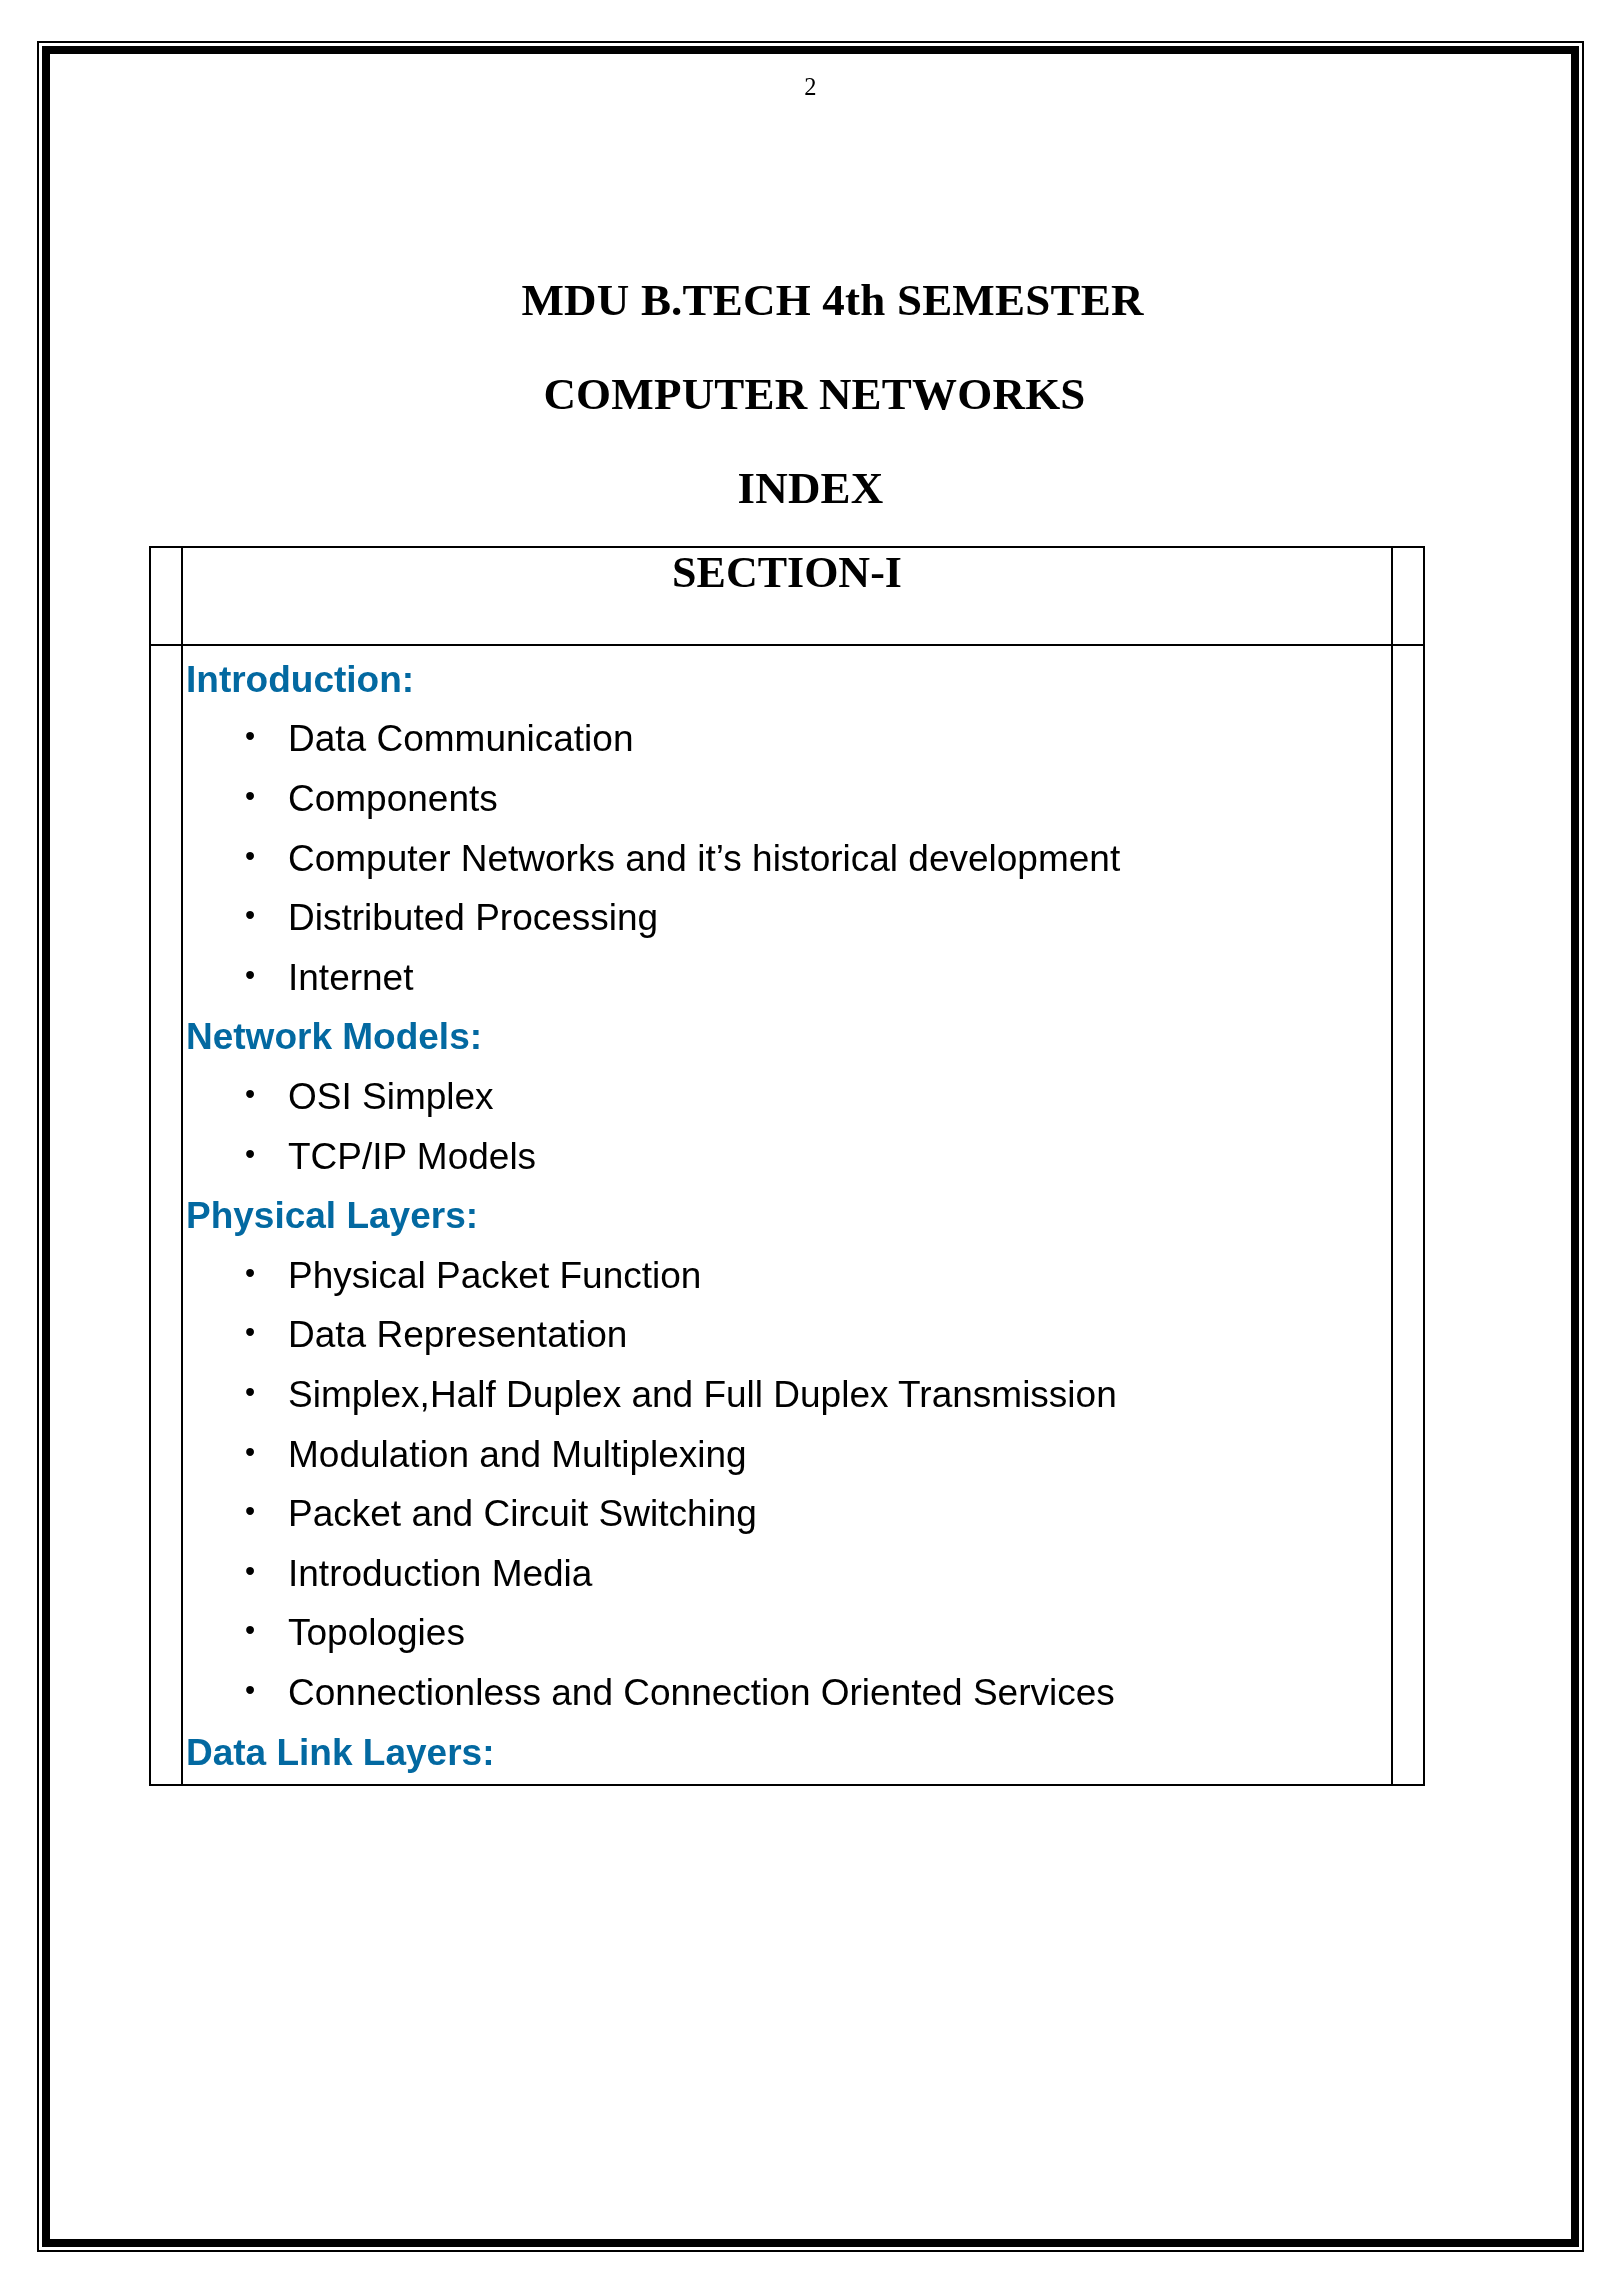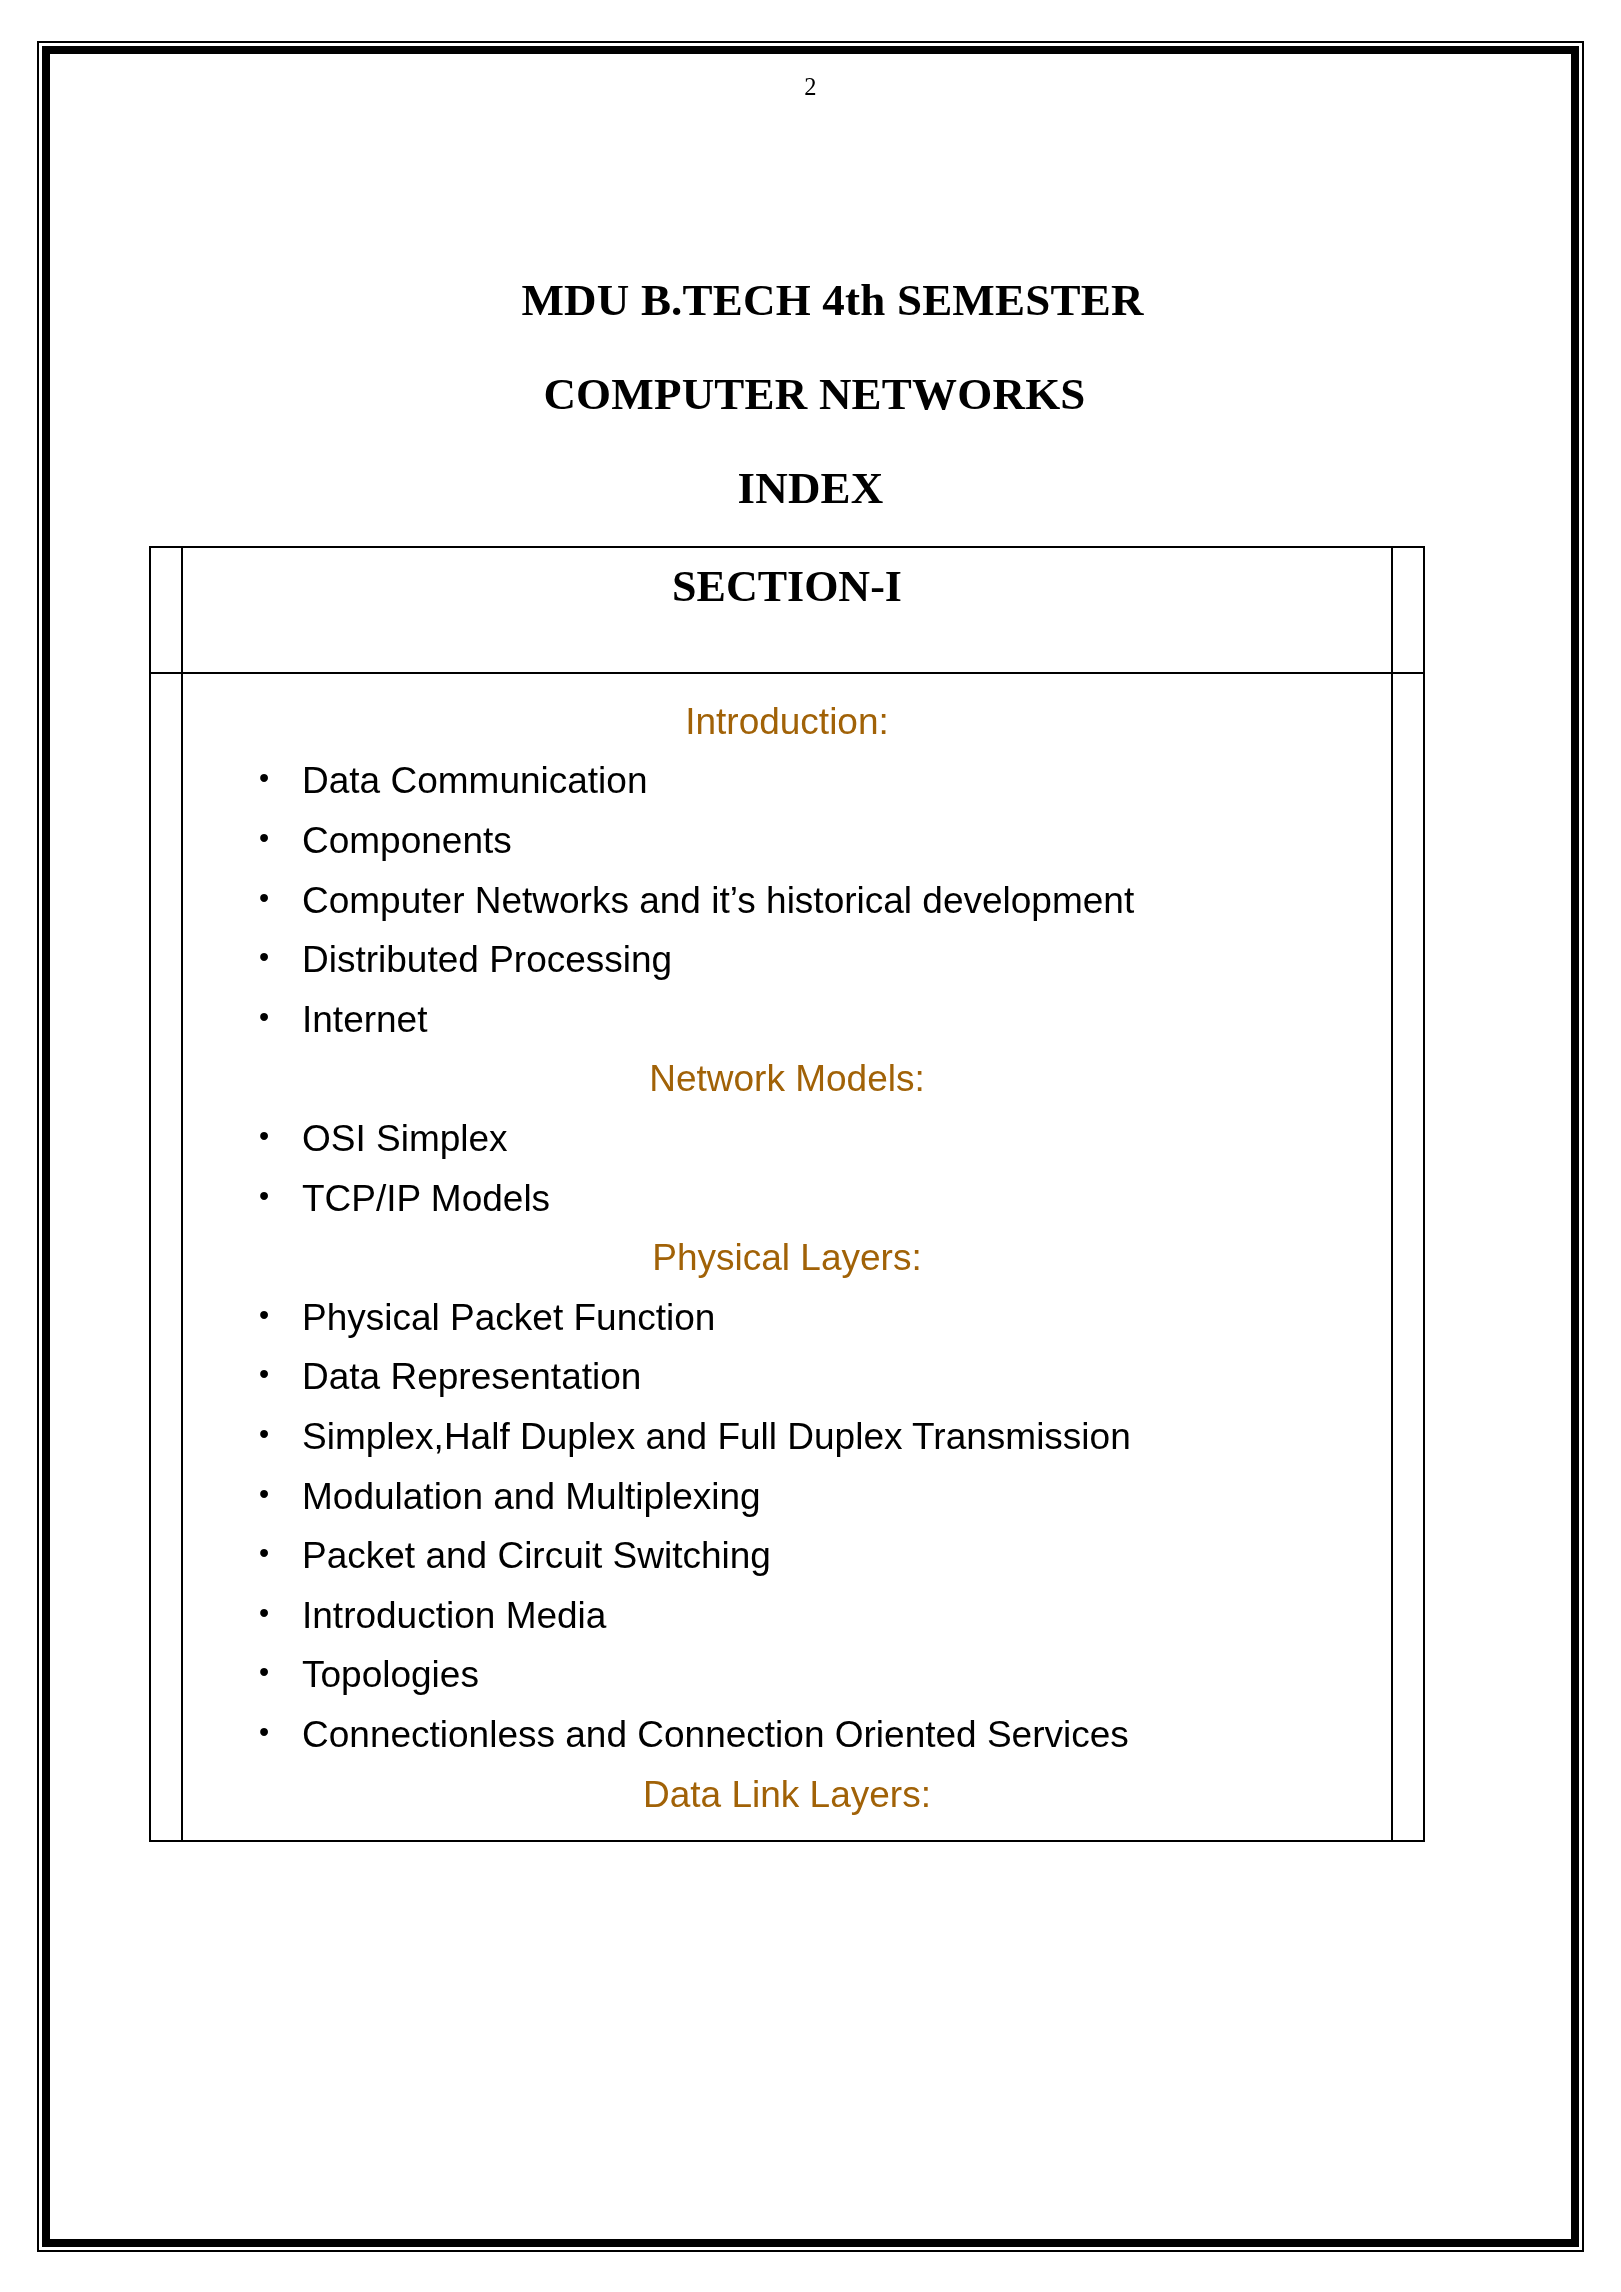--- a/index.html
+++ b/index.html
@@ -89,21 +89,21 @@
     padding-right: 145px;
   }
   table.index-table {
     width: 100%;
     border-collapse: collapse;
     table-layout: fixed;
   }
   table.index-table td {
     border: 2px solid #000000;
     vertical-align: top;
-    padding: 17px;
+    padding: 3px;
   }
   col.col-gutter-left  { width: 32px; }
   col.col-main         { width: auto; }
   col.col-gutter-right { width: 32px; }
 
   td.gutter-cell { padding: 0; }
 
   
   td.section-header-cell {
     height: 90px;
@@ -119,28 +119,27 @@
     color: #000000;
   }
 
   
   td.section-body-cell {
     padding: 15.7px 9.8px 21.6px 17.6px;
   }
 
   .group-heading {
     font-family: "Liberation Sans", sans-serif;
-    font-weight: normal;
+    font-weight: bold;
     font-size: 37px;
     line-height: 1;
-    color: #a16207;
+    color: #0369a1;
     margin: 0 0 0 0;
     padding: 11.8px 0 10.8px 0;
     white-space: nowrap;
-    text-align: center;
   }
 
   ul.topic-list {
     list-style: none;
     margin: 0;
     padding: 0 0 0 55px;
   }
   ul.topic-list li {
     position: relative;
     font-family: "Liberation Sans", sans-serif;

